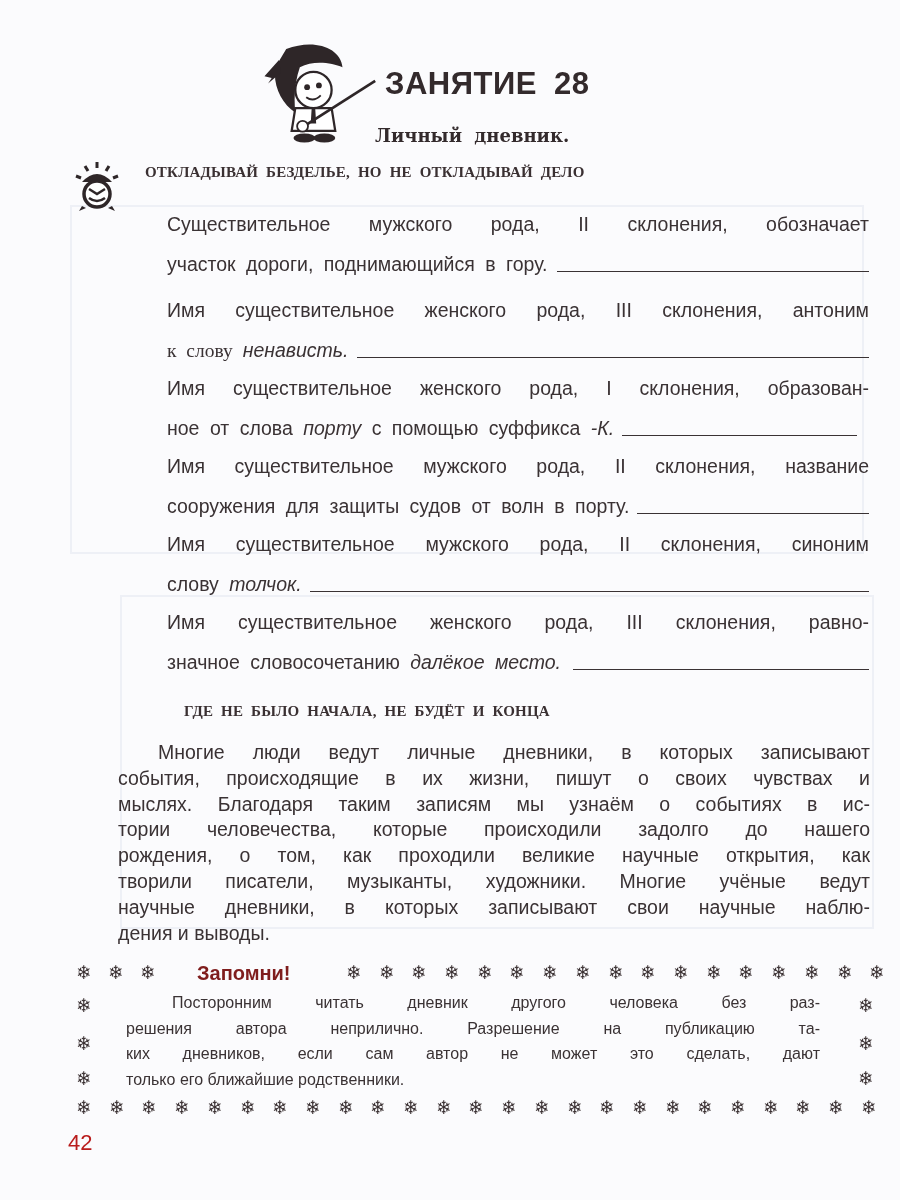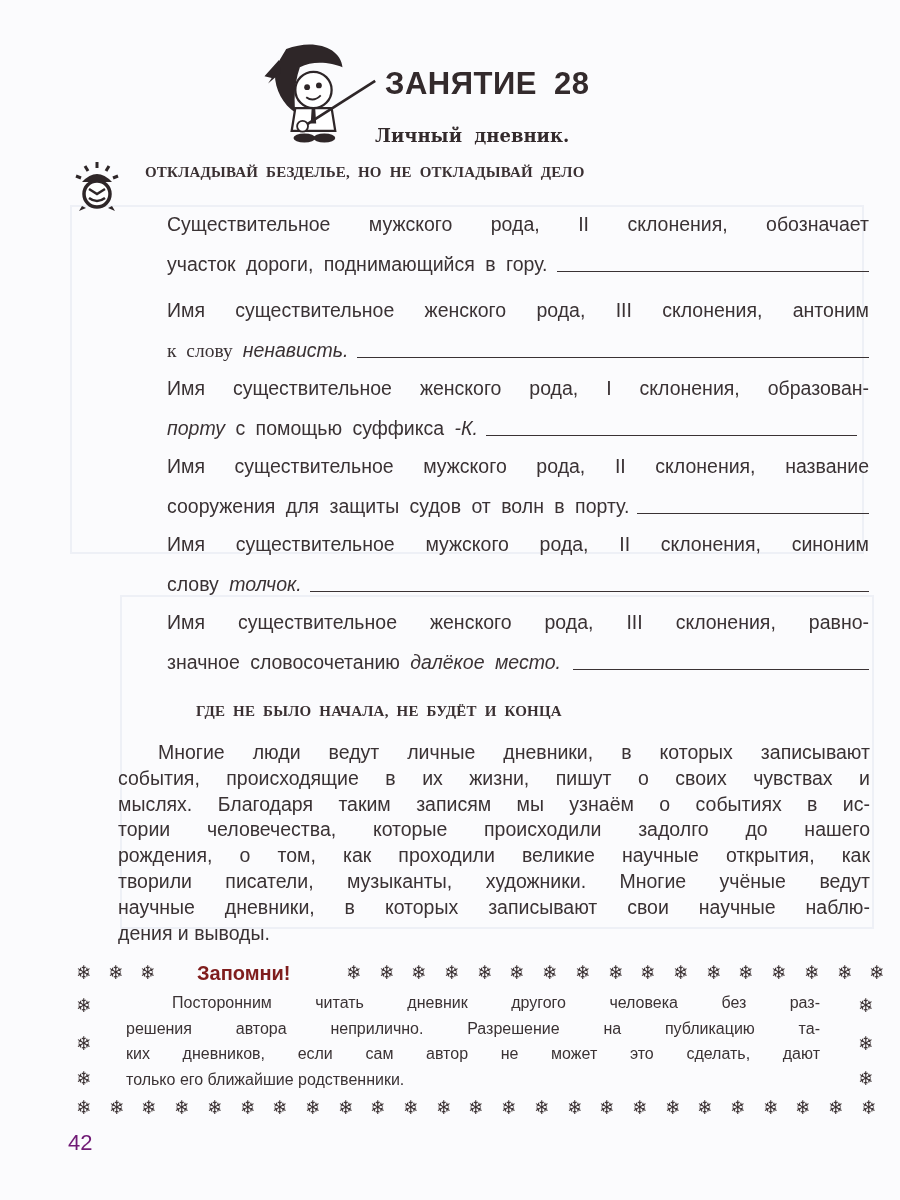--- a/index.html
+++ b/index.html
@@ -18,42 +18,42 @@
   .subtitle {
     left:375px; top:125px; font-family:"DejaVu Serif", serif; font-weight:bold;
     font-size:18px; color:#332a2c; word-spacing:6px;
   }
   .clock { left:72px; top:160px; width:50px; height:52px; }
   .proverb {
     font-family:"Liberation Serif", serif; font-weight:bold; font-size:15px;
     color:#3a3032; letter-spacing:0.2px; word-spacing:4px; white-space:nowrap;
   }
   .proverb1 { left:145px; top:164px; }
-  .proverb2 { left:196px; top:703px; }
+  .proverb2 { left:184px; top:703px; }
   .task {
     position:absolute; left:167px; width:702px; font-size:19.5px; color:#3a3234;
   }
   .line { height:40px; line-height:40px; white-space:nowrap; display:flex; align-items:baseline; }
   .line.justify { text-align:justify; text-align-last:justify; display:block; }
   .blank { flex:1; border-bottom:1.5px solid #3a3234; margin-left:8px; height:1px; align-self:center; margin-top:14px; }
   i { font-style:italic; }
   .ws { word-spacing:5px; }
   .para {
     position:absolute; left:118px; width:752px; font-size:19.5px; line-height:25.8px;
     text-align:justify; color:#3a3234;
   }
   .para .pl { display:block; text-align:justify; text-align-last:justify; white-space:nowrap; }
   .para .pl.last { text-align-last:left; }
   .snow { position:absolute; font-size:19px; color:#3a3032; line-height:20px; font-family:"DejaVu Sans", sans-serif; }
   .remember-label { position:absolute; left:197px; top:962px; font-weight:bold; font-size:20px; color:#7f1d1d; }
   .note { position:absolute; left:126px; width:694px; font-size:16px; line-height:25.5px; top:990px; }
   .note .pl { display:block; text-align:justify; text-align-last:justify; white-space:nowrap; }
   .note .pl.first { padding-left:46px; }
   .note .pl.last { text-align-last:left; }
-  .pagenum { left:68px; top:1130px; font-size:22px; color:#701a75; }
+  .pagenum { left:68px; top:1130px; font-size:22px; color:#b91c1c; }
 </style>
 </head>
 <body>
 
 <div class="ghost" style="left:70px;top:205px;width:790px;height:345px;"></div>
 <div class="ghost" style="left:120px;top:595px;width:750px;height:330px;"></div>
 
 <svg class="abs mascot" viewBox="0 0 130 130">
   <path d="M30 10 C60 -2 90 8 92 30 C80 25 60 22 45 30 C40 45 38 60 40 80 C25 70 15 50 18 30 Z" fill="#2e2628"></path>
   <path d="M22 22 L6 40 L14 42 L10 48 L24 36 Z" fill="#2e2628"></path>
@@ -101,20 +101,21 @@
   <div class="line ws">
     <span style="white-space:pre;font-family:Liberation Serif, serif;">к слову </span>
     <i>ненависть.</i>
     <span class="blank"></span>
   </div>
 </div>
 
 <div class="task" style="top:368px;">
   <div class="line justify ws">Имя существительное женского рода, I склонения, образован-</div>
   <div class="line ws">
+    <span style="white-space:pre;">ное от слова </span>
     <i>порту</i>
     <span style="white-space:pre;"> с помощью суффикса </span>
     <i>-К.</i>
     <span class="blank" style="margin-right:12px;"></span>
   </div>
 </div>
 
 <div class="task" style="top:446px;">
   <div class="line justify ws">Имя существительное мужского рода, II склонения, название</div>
   <div class="line ws">

